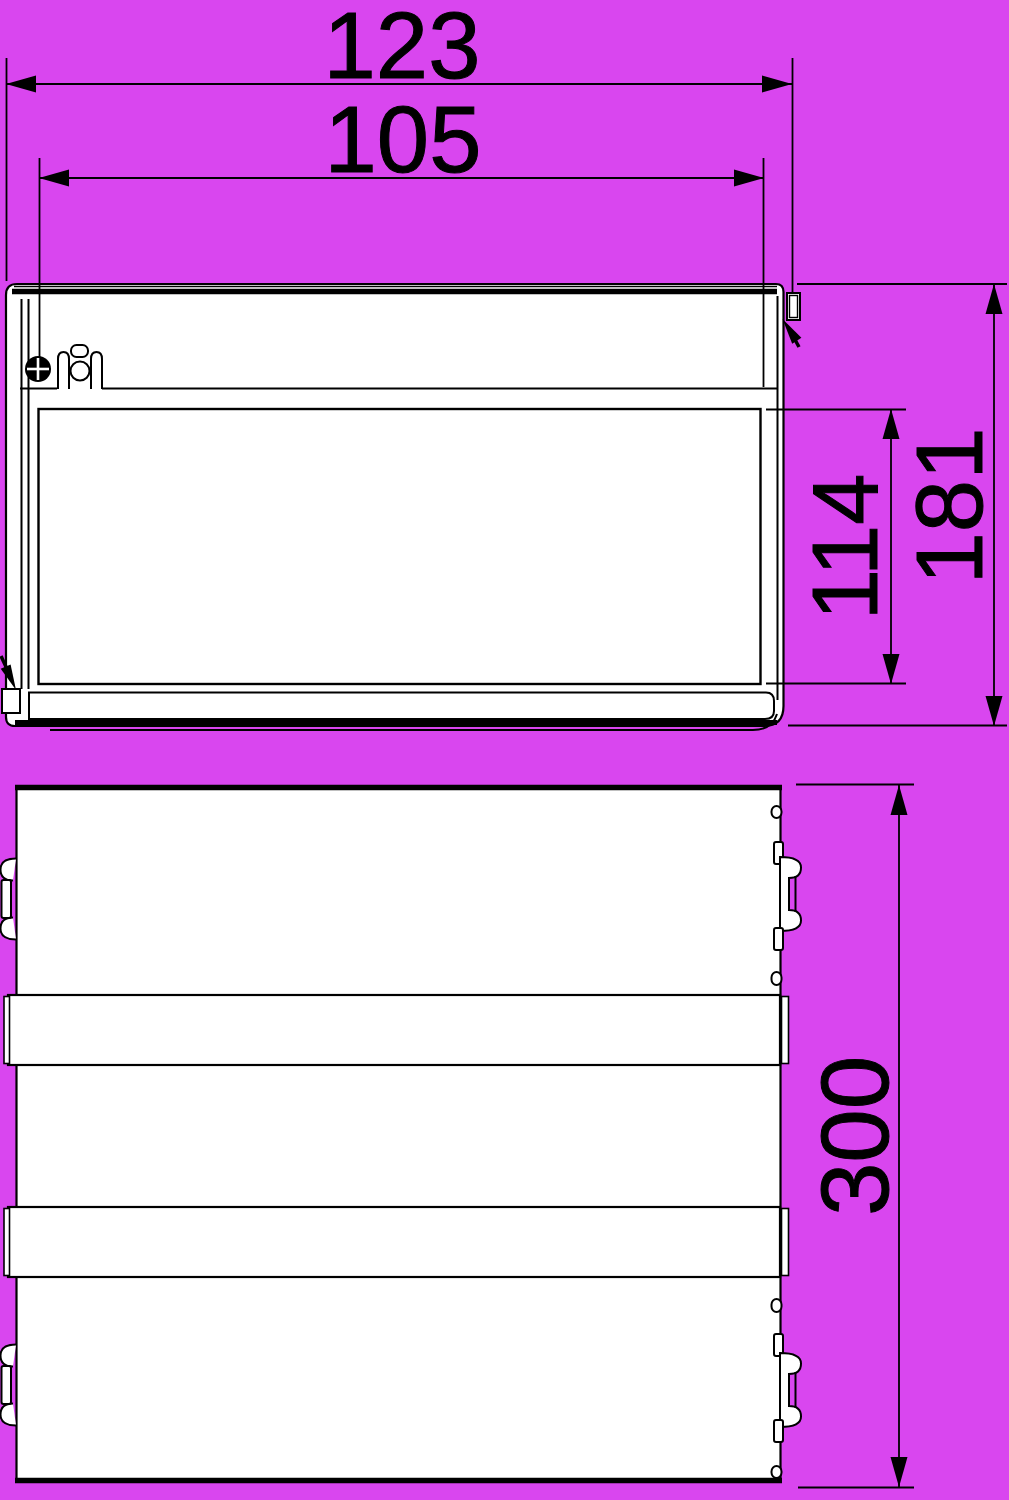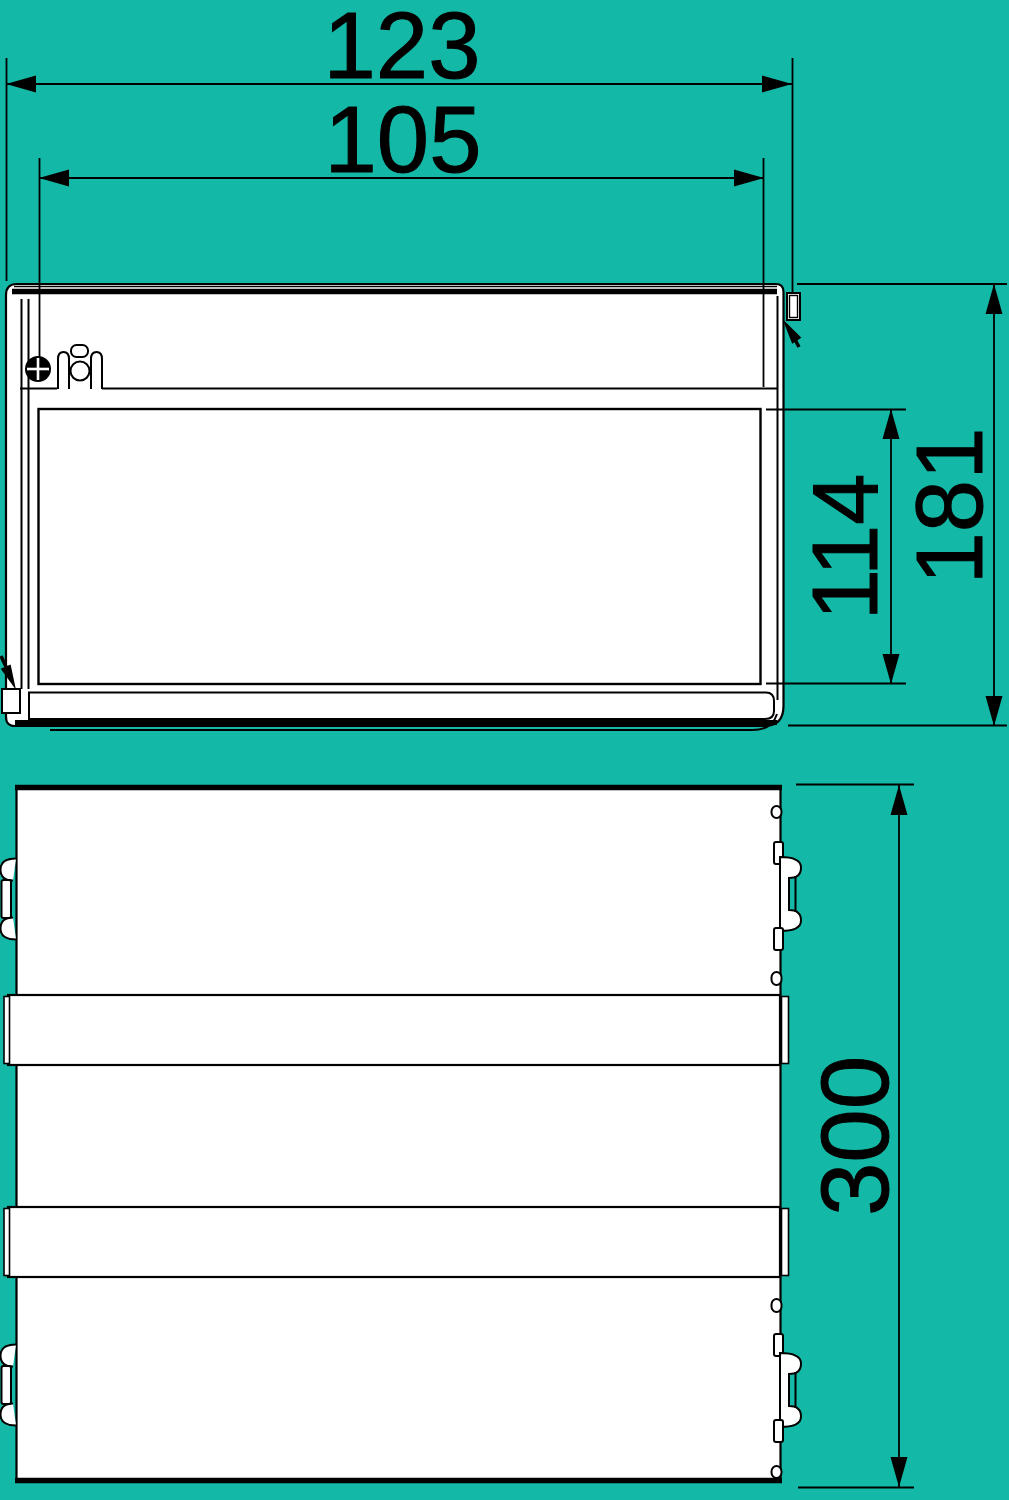--- a/index.html
+++ b/index.html
@@ -4,21 +4,21 @@
 <style>
   html, body {
     margin: 0;
     padding: 0;
     background: #ffffff;
   }
   .stage {
     position: relative;
     width: 1009px;
     height: 1500px;
-    background: #14b8a6;
+    background: #d946ef;
     overflow: hidden;
   }
   svg {
     display: block;
   }
   .dim-text {
     font-family: "Liberation Sans", "DejaVu Sans", sans-serif;
     font-weight: 400;
     fill: #000000;
   }

